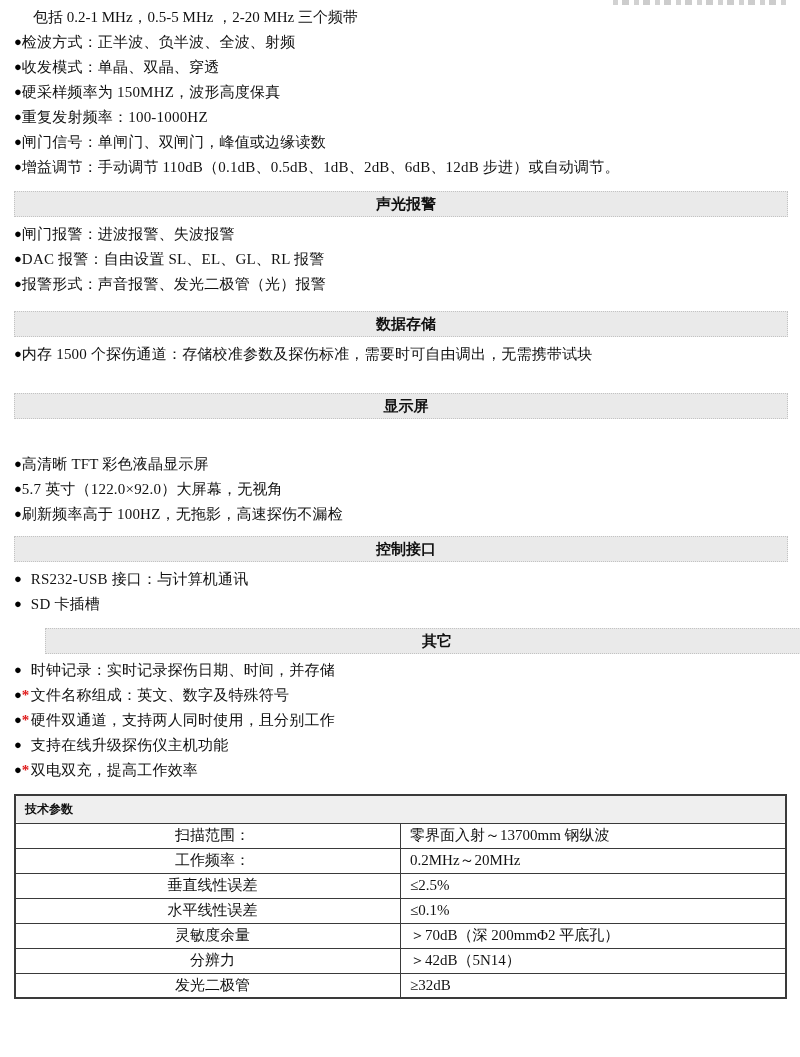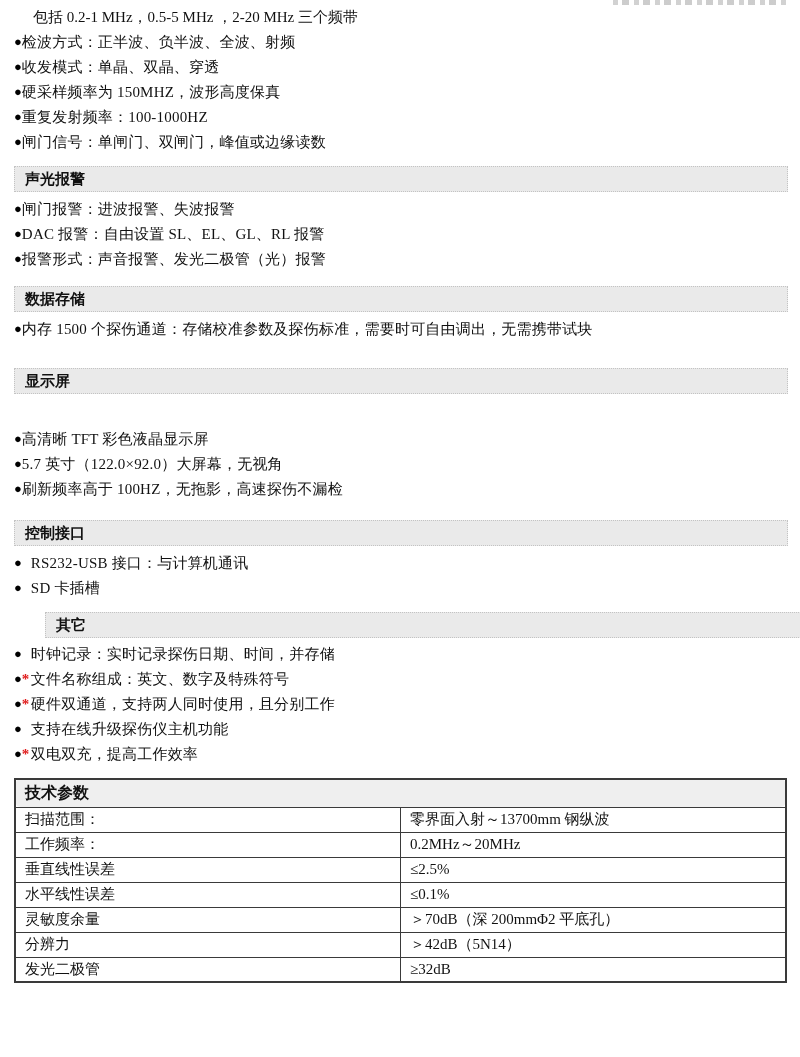--- a/index.html
+++ b/index.html
@@ -61,66 +61,68 @@
     box-sizing: border-box;
     height: 26px;
     line-height: 24px;
     background: var(--bar-bg, #eaeaea);
     border: 1px dotted var(--bar-border, #c3c3c3);
     padding-left: 10px;
     font-weight: bold;
     margin-top: 13px;
     margin-bottom: 5px;
     width: 774px;
+    text-align: center;
   }
   .mt11 { margin-top: 11px; }
   .mt14 { margin-top: 14px; }
   .mt10 { margin-top: 26px; }
-  .mt9  { margin-top: 18px; }
+  .mt9  { margin-top: 9px; }
   .mb33 { margin-bottom: 33px; }
   .mb4  { margin-bottom: 4px; margin-left: 31px; }
   .spec-table {
     border-collapse: collapse;
     margin-top: 11px;
     width: 773px;
     table-layout: fixed;
   }
   .spec-table td {
     border: 1px solid var(--table-border, #3a3a3a);
     height: 25px;
     box-sizing: border-box;
     padding: 0 0 0 9px;
     white-space: nowrap;
     overflow: hidden;
   }
   .spec-table { border: 2px solid var(--table-border, #3a3a3a); }
   .t-head td {
     height: 28px;
     font-weight: bold;
-    font-size: 16px;
+    font-size: 12px;
     background: var(--table-head-bg, #efefef);
     border-radius: 6px;
   }
-  .t-label { width: 170px; }
+  .t-label { width: 170px; text-align: center; }
   .t-value { padding-left: 11px; }
 </style>
 </head>
 <body>
 
 <div class="page">
 
   <div class="clip-frag"></div>
 
   <div class="intro-line">包括 0.2-1 MHz，0.5-5 MHz ，2-20 MHz 三个频带</div>
 
   <div class="li"><span class="marker">●</span><span class="txt">检波方式：正半波、负半波、全波、射频</span></div>
   <div class="li"><span class="marker">●</span><span class="txt">收发模式：单晶、双晶、穿透</span></div>
   <div class="li"><span class="marker">●</span><span class="txt">硬采样频率为 150MHZ，波形高度保真</span></div>
   <div class="li"><span class="marker">●</span><span class="txt">重复发射频率：100-1000HZ</span></div>
   <div class="li"><span class="marker">●</span><span class="txt">闸门信号：单闸门、双闸门，峰值或边缘读数</span></div>
+  <div class="li"><span class="marker">●</span><span class="txt">增益调节：手动调节 110dB（0.1dB、0.5dB、1dB、2dB、6dB、12dB 步进）或自动调节。</span></div>
 
   <div class="section-bar mt11"><span>声光报警</span></div>
   <div class="li"><span class="marker">●</span><span class="txt">闸门报警：进波报警、失波报警</span></div>
   <div class="li"><span class="marker">●</span><span class="txt">DAC 报警：自由设置 SL、EL、GL、RL 报警</span></div>
   <div class="li"><span class="marker">●</span><span class="txt">报警形式：声音报警、发光二极管（光）报警</span></div>
 
   <div class="section-bar mt14"><span>数据存储</span></div>
   <div class="li"><span class="marker">●</span><span class="txt">内存 1500 个探伤通道：存储校准参数及探伤标准，需要时可自由调出，无需携带试块</span></div>
 
   <div class="section-bar mt10 mb33"><span>显示屏</span></div>

